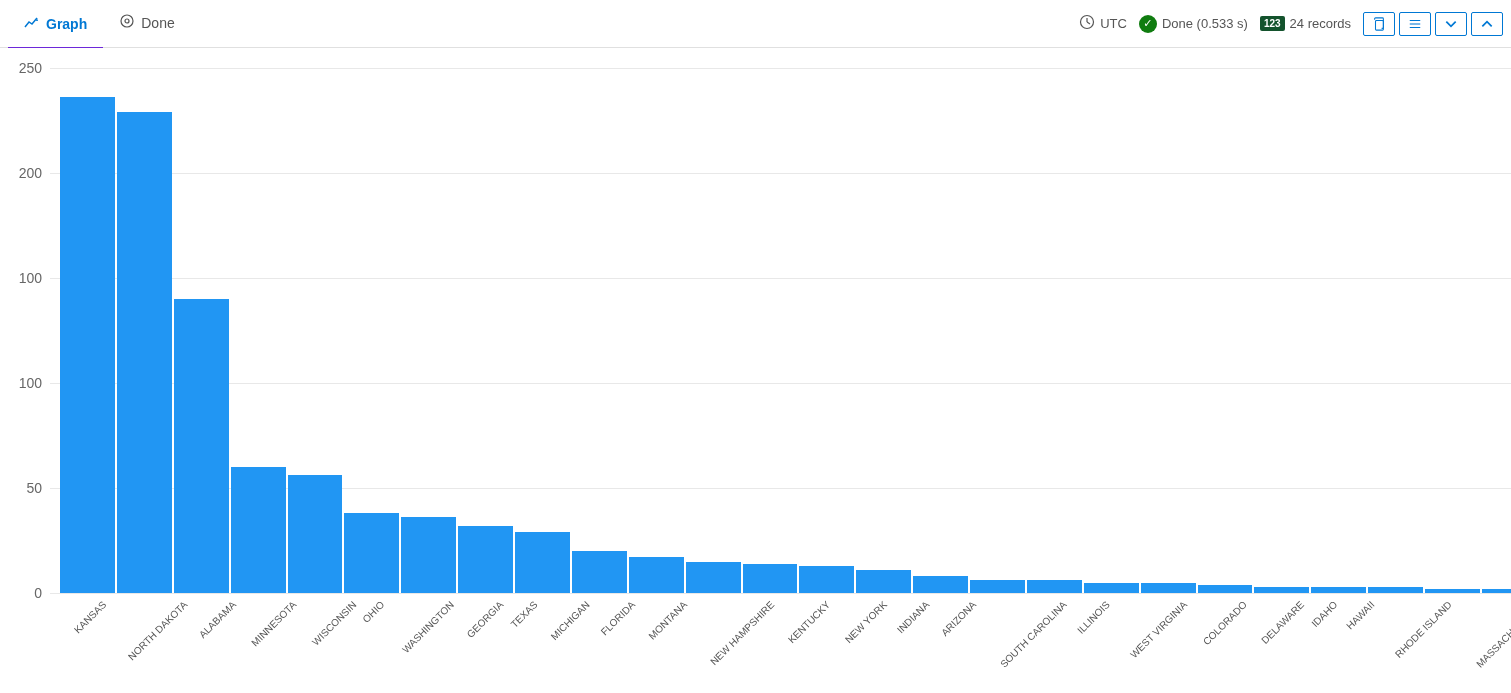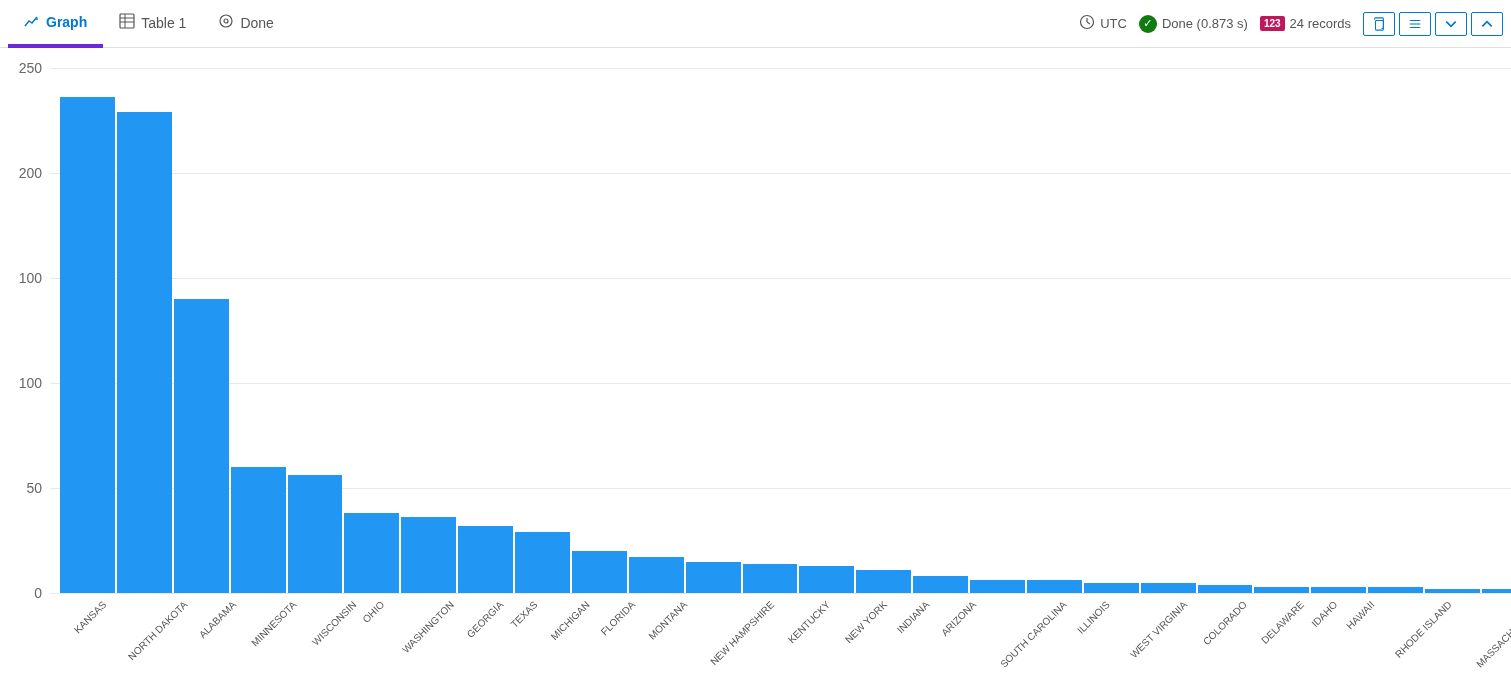--- a/index.html
+++ b/index.html
@@ -21,21 +21,21 @@
       padding: 0 16px;
       height: 100%;
       cursor: pointer;
       font-size: 14px;
       color: #555;
       border-bottom: 3px solid transparent;
       margin-bottom: -1px;
     }
     .tab.active {
       color: #0078d4;
-      border-bottom: 4px solid #6d28d9;
+      border-bottom: 1px solid #6d28d9;
       font-weight: 600;
     }
     .tab-icon { font-size: 15px; }
     .toolbar-right {
       margin-left: auto;
       display: flex;
       align-items: center;
       gap: 12px;
     }
     .utc-badge {
@@ -64,21 +64,21 @@
       font-size: 11px;
     }
     .records-badge {
       display: flex;
       align-items: center;
       gap: 5px;
       color: #555;
       font-size: 13px;
     }
     .records-icon {
-      background: #be185d;
+      background: #14532d;
       color: white;
       font-size: 10px;
       padding: 2px 4px;
       border-radius: 2px;
       font-weight: bold;
     }
     .toolbar-actions {
       display: flex;
       align-items: center;
       gap: 4px;
@@ -185,52 +185,41 @@
       <svg width="16" height="16" viewBox="0 0 16 16" fill="none">
         <polyline points="1,13 5,8 8,10 13,4" stroke="#0078d4" stroke-width="1.5" fill="none"></polyline>
         <polygon points="13,4 14,7 12,7" fill="#0078d4"></polygon>
       </svg>
     </span>
     <span>Graph</span>
   </div>
   <div class="tab">
     <span class="tab-icon">
       <svg width="16" height="16" viewBox="0 0 16 16" fill="none">
-        <rect x="1" y="1" width="14" height="14" rx="1" stroke="#555" stroke-width="1.2" fill="none"></rect>
-        <line x1="1" y1="5" x2="15" y2="5" stroke="#555" stroke-width="1"></line>
-        <line x1="1" y1="9" x2="15" y2="9" stroke="#555" stroke-width="1"></line>
-        <line x1="6" y1="1" x2="6" y2="15" stroke="#555" stroke-width="1"></line>
-      </svg>
-    </span>
-    <span>Table 1</span>
-  </div>
-  <div class="tab">
-    <span class="tab-icon">
-      <svg width="16" height="16" viewBox="0 0 16 16" fill="none">
         <circle cx="8" cy="8" r="6" stroke="#555" stroke-width="1.2" fill="none"></circle>
         <circle cx="8" cy="8" r="2" stroke="#555" stroke-width="1.2" fill="none"></circle>
       </svg>
     </span>
     <span>Done</span>
   </div>
 
   <div class="toolbar-right">
     <div class="utc-badge">
       <span class="clock-icon">
         <svg width="16" height="16" viewBox="0 0 16 16" fill="none">
           <circle cx="8" cy="8" r="6.5" stroke="#555" stroke-width="1.2" fill="none"></circle>
           <line x1="8" y1="4" x2="8" y2="8" stroke="#555" stroke-width="1.2"></line>
           <line x1="8" y1="8" x2="11" y2="10" stroke="#555" stroke-width="1.2"></line>
         </svg>
       </span>
       <span>UTC</span>
     </div>
     <div class="done-badge">
       <span class="done-icon">✓</span>
-      <span>Done (0.873 s)</span>
+      <span>Done (0.533 s)</span>
     </div>
     <div class="records-badge">
       <span class="records-icon">123</span>
       <span>24 records</span>
     </div>
     <div class="toolbar-actions">
       <button class="toolbar-btn">
         <svg width="14" height="14" viewBox="0 0 16 16" fill="none">
           <rect x="4" y="4" width="9" height="11" rx="1" stroke="#0078d4" stroke-width="1.2" fill="none"></rect>
           <path d="M3 3V2a1 1 0 011-1h8a1 1 0 011 1v10a1 1 0 01-1 1h-1" stroke="#0078d4" stroke-width="1.2" fill="none"></path>

